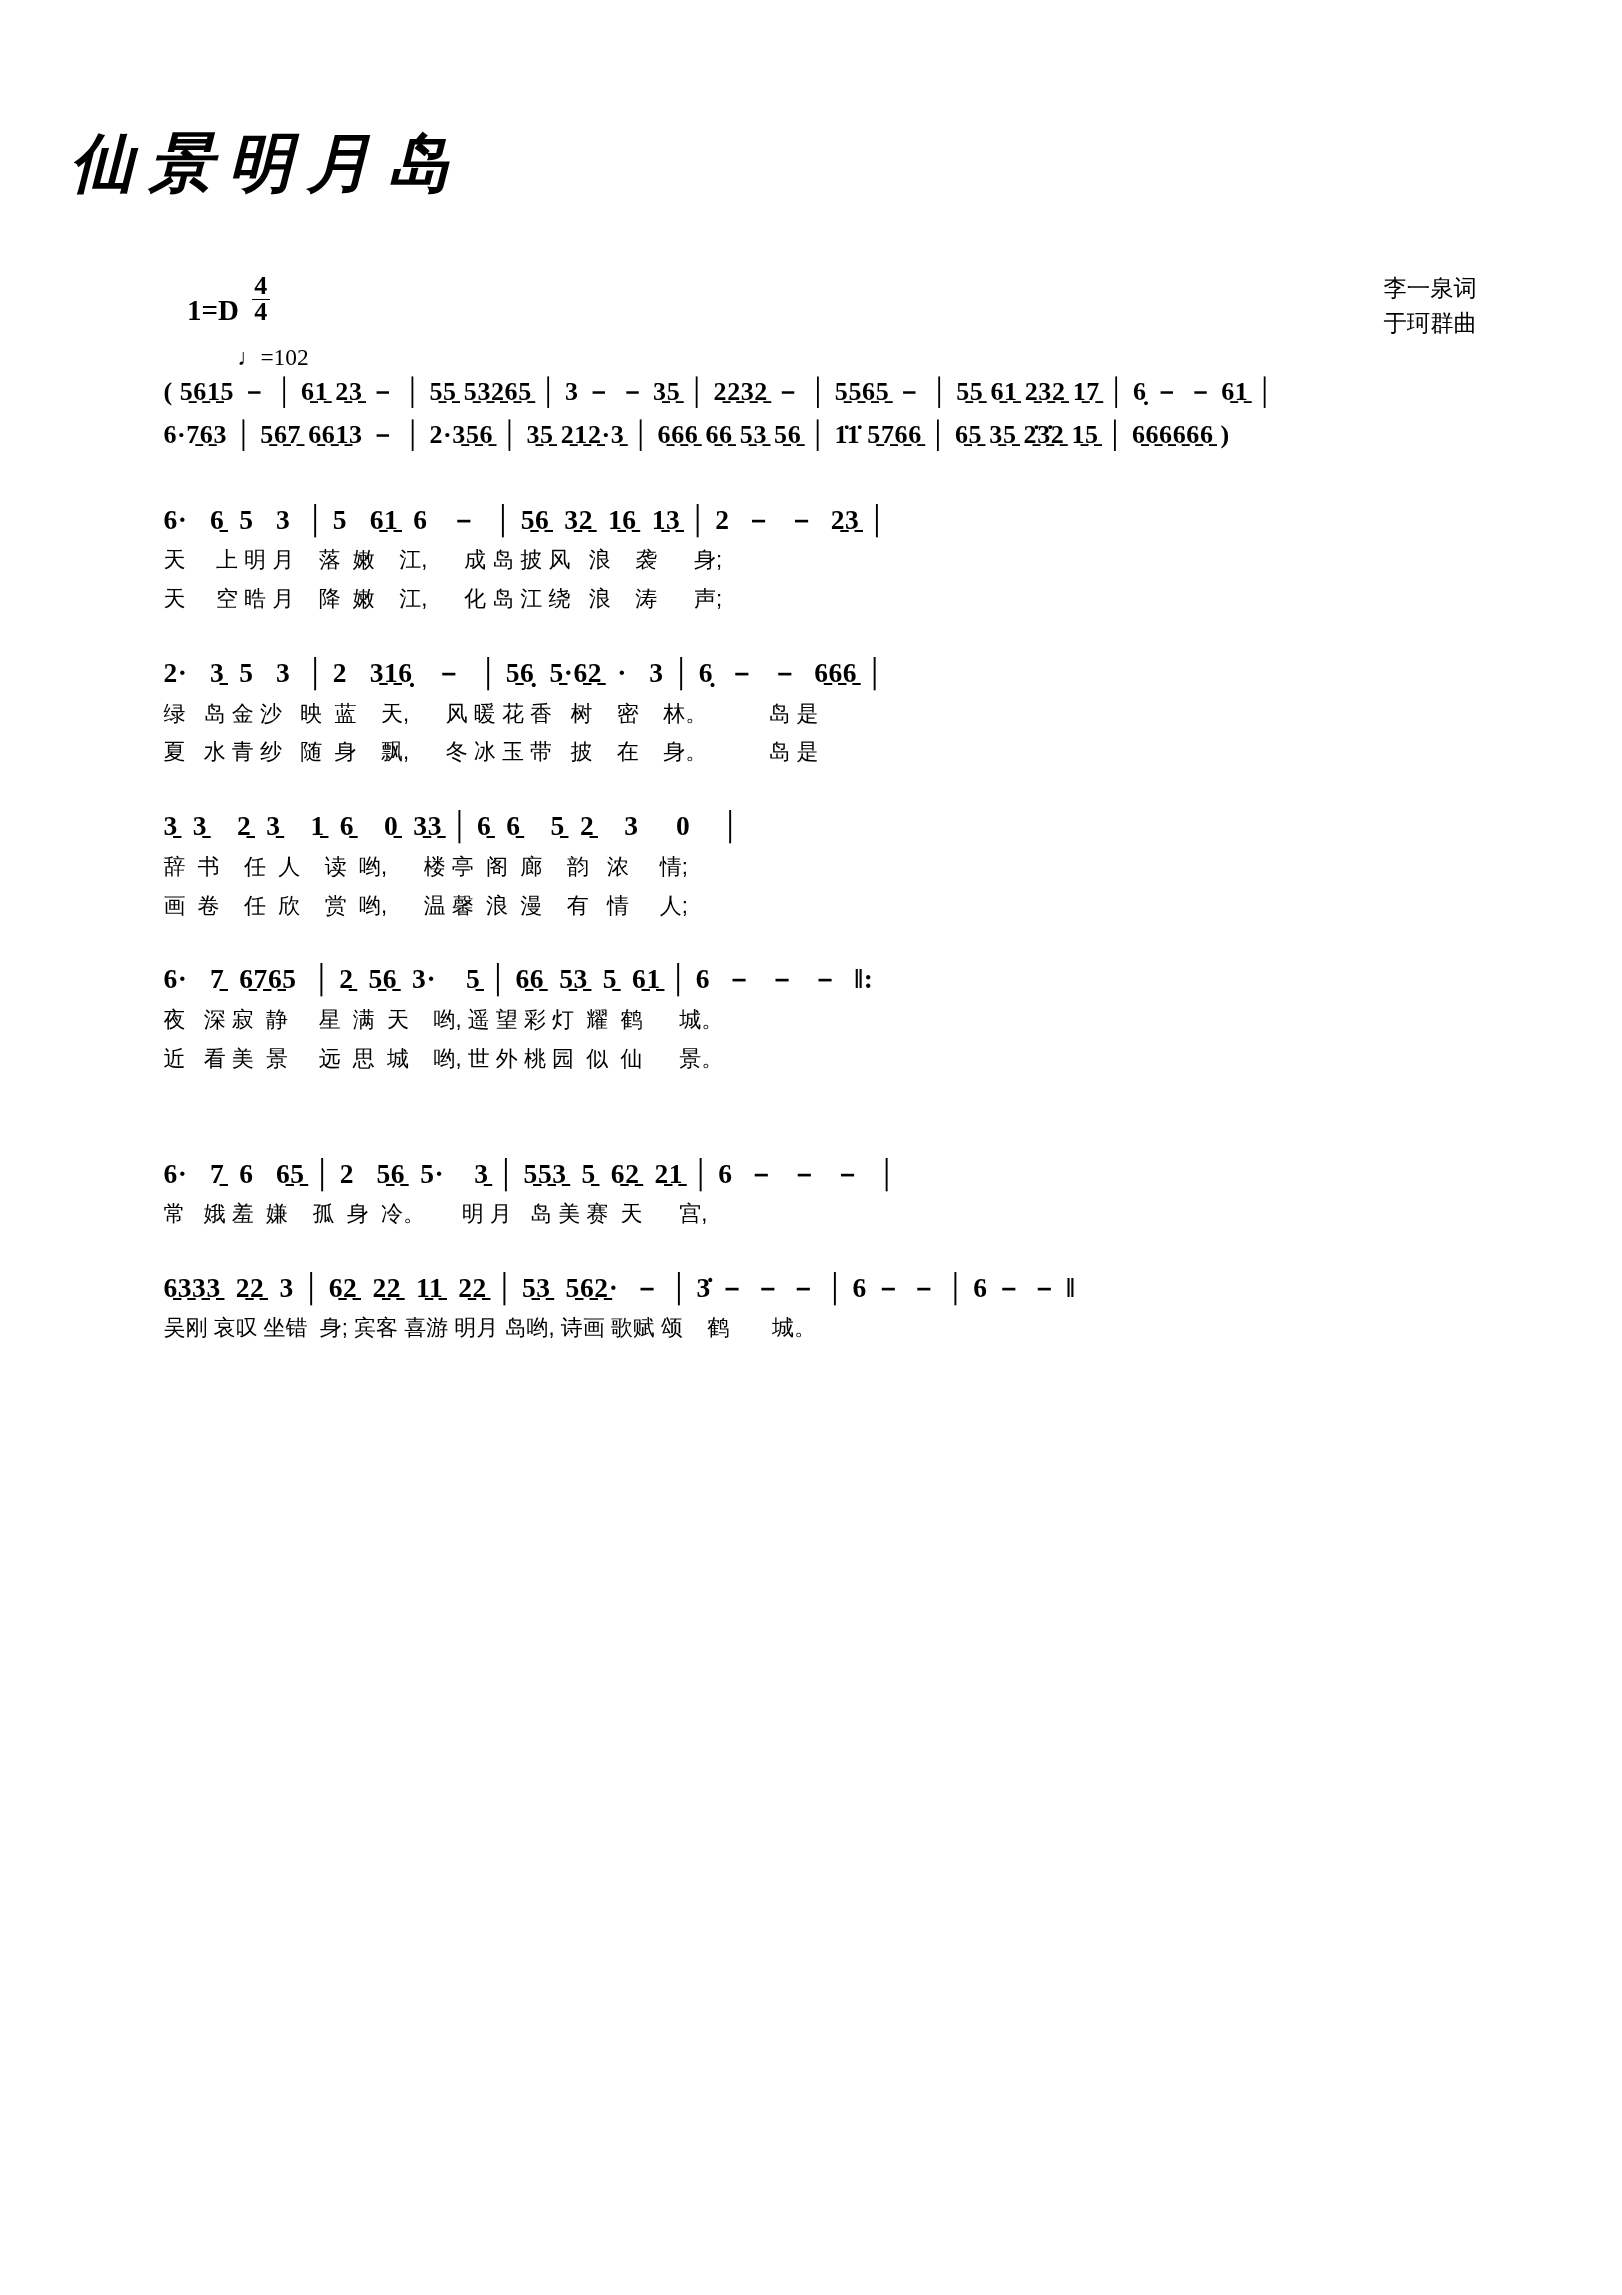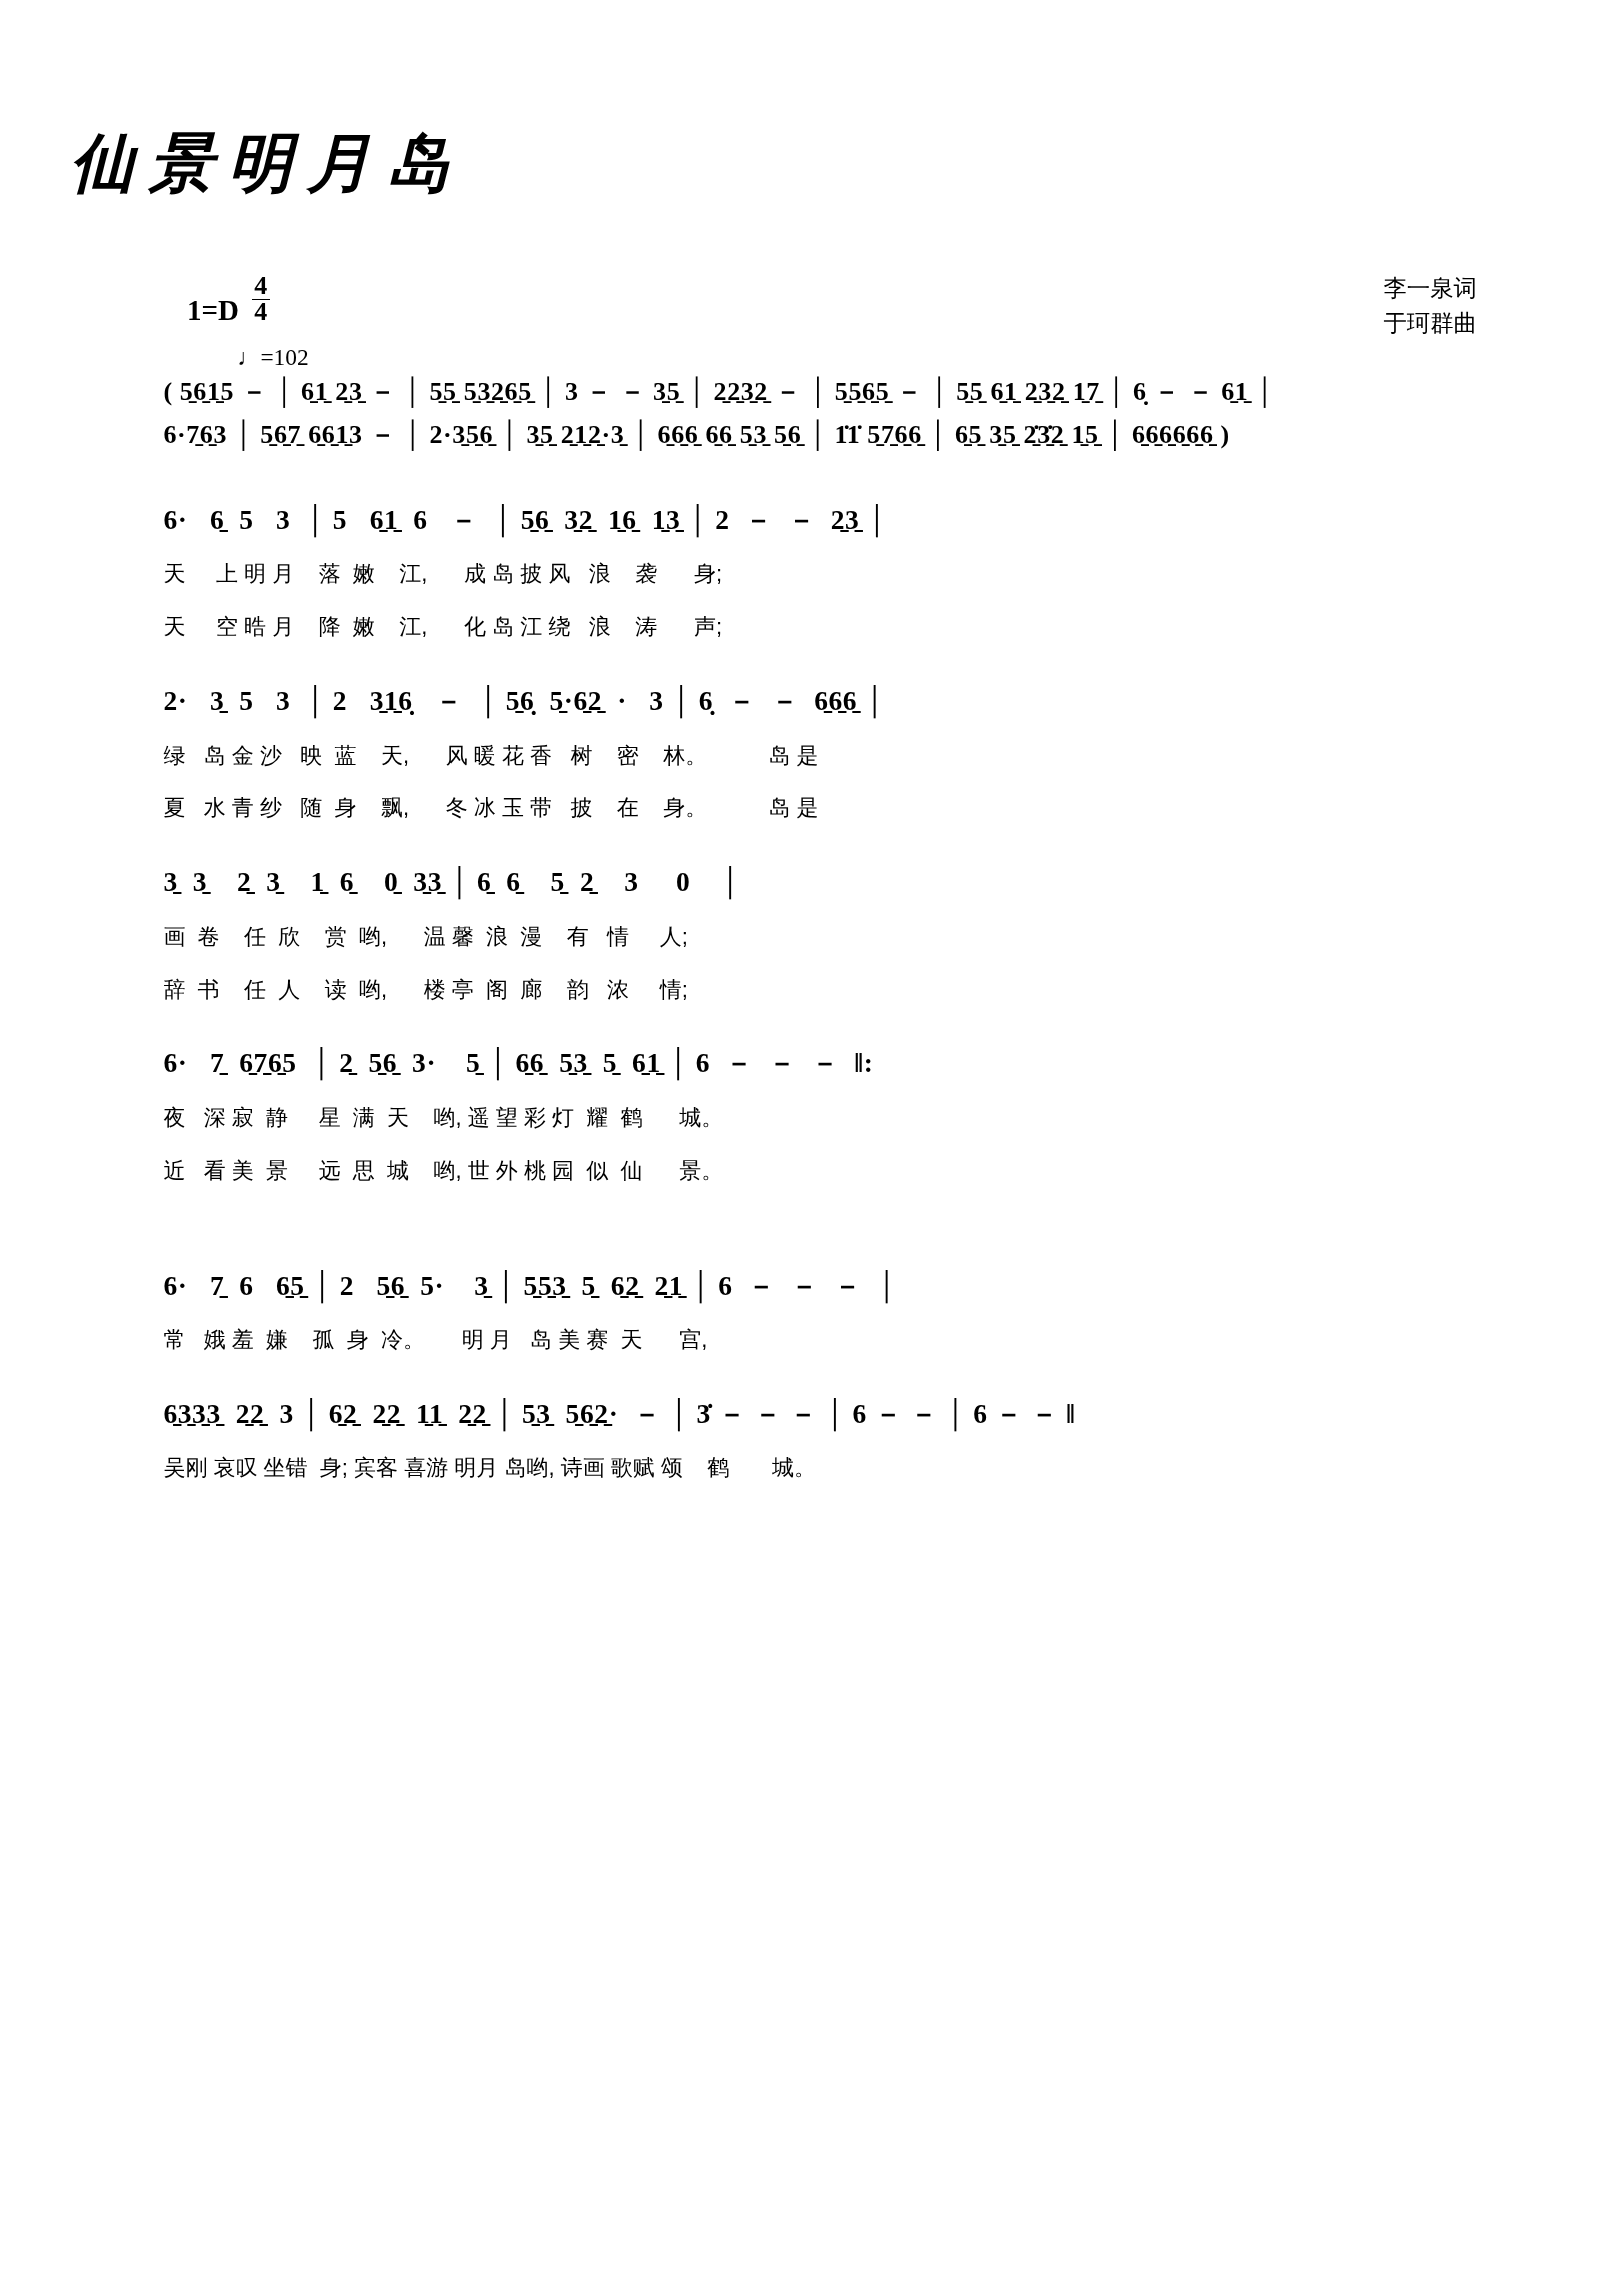--- a/index.html
+++ b/index.html
@@ -93,21 +93,21 @@
     letter-spacing: 0.6px;
     white-space: pre;
     line-height: 1.25;
   }
   .lyrics {
     font-family: "Liberation Sans", sans-serif;
     font-size: 22px;
     white-space: pre;
     line-height: 1.45;
     letter-spacing: 0px;
-    margin-top: 21px;
+    margin-top: 7px;
   }
   .intro .notes {
     font-size: 26px;
   }
   .blk {
     margin-bottom: 10.5px;
   }
   .sys-gap { height: 41px; }
 </style>
 </head>
@@ -150,22 +150,22 @@
   <div class="system">
     <div class="notes">2·   3̱  5   3  │ 2   3̱1̱6̣   －  │ 5̱6̣  5̱·6̱2̱  ·   3 │ 6̣  －  －  6̱6̱6̱ │</div>
     <div class="lyrics">绿   岛 金 沙   映  蓝    天,      风 暖 花 香   树    密    林。          岛 是</div>
     <div class="lyrics">夏   水 青 纱   随  身    飘,      冬 冰 玉 带   披    在    身。          岛 是</div>
   </div>
 
   <div class="sys-gap"></div>
 
   <div class="system">
     <div class="notes">3̱  3̱    2̱  3̱    1̱  6̱    0̱  3̱3̱ │ 6̱  6̱    5̱  2̱    3     0    │</div>
+    <div class="lyrics">辞  书    任  人    读  哟,      楼 亭  阁  廊    韵   浓     情;</div>
     <div class="lyrics">画  卷    任  欣    赏  哟,      温 馨  浪  漫    有   情     人;</div>
-    <div class="lyrics">辞  书    任  人    读  哟,      楼 亭  阁  廊    韵   浓     情;</div>
   </div>
 
   <div class="sys-gap"></div>
 
   <div class="system">
     <div class="notes">6·   7̱  6̱7̱6̱5  │ 2̱  5̱6̱  3·    5̱ │ 6̱6̱  5̱3̱  5̱  6̱1̱ │ 6  －  －  －  ‖:</div>
     <div class="lyrics">夜   深 寂  静     星  满  天    哟, 遥 望 彩 灯  耀  鹤      城。</div>
     <div class="lyrics">近   看 美  景     远  思  城    哟, 世 外 桃 园  似  仙      景。</div>
   </div>
 

